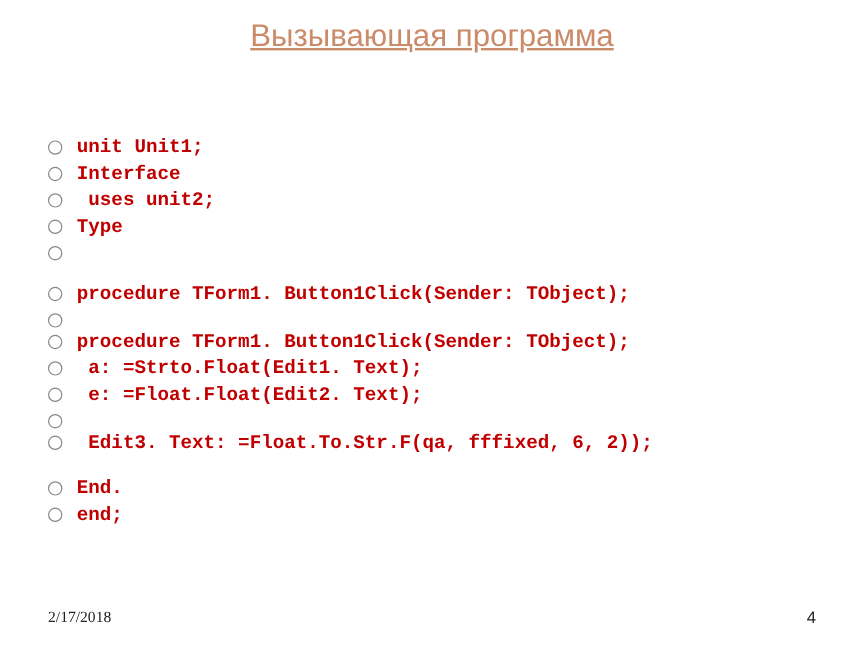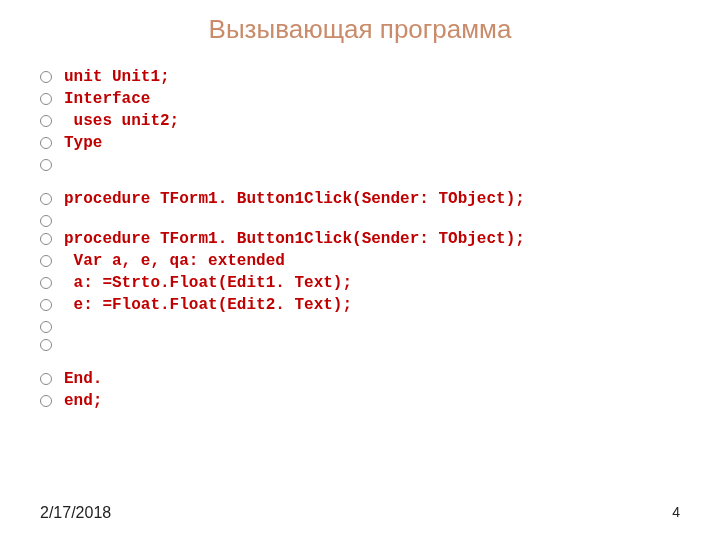--- a/index.html
+++ b/index.html
@@ -12,24 +12,26 @@
       overflow: hidden;
     }
     .title {
       text-align: center;
       font-size: 26px;
       color: #c98b6a;
       font-weight: normal;
       padding-top: 14px;
       padding-bottom: 22px;
       font-family: Arial, sans-serif;
+      text-decoration: underline;
     }
     .content {
       padding-left: 40px;
       padding-right: 20px;
+      margin-top: 46px;
     }
     .line {
       display: flex;
       align-items: flex-start;
       margin-bottom: 2px;
     }
     .line.gap {
       margin-top: 18px;
     }
     .bullet {
@@ -52,22 +54,23 @@
     .footer {
       position: absolute;
       bottom: 18px;
       left: 40px;
       right: 40px;
       display: flex;
       justify-content: space-between;
       font-family: Arial, sans-serif;
     }
     .date {
-      font-size: 16px;
+      font-size: 13px;
       color: #222;
+      font-family: Liberation Serif, serif;
     }
     .pagenum {
       font-size: 14px;
       color: #222;
     }
   </style>
 </head>
 <body>
 
 <div class="title">Вызывающая программа</div>
@@ -99,35 +102,32 @@
     </div>
   <div class="line">
       <span class="bullet"></span>
     </div>
   <div class="line">
       <span class="bullet"></span>
       <span class="code">procedure TForm1. Button1Click(Sender: TObject);</span>
     </div>
   <div class="line">
       <span class="bullet"></span>
-      <span class="code"> Var a, e, qa: extended</span>
-    </div>
-  <div class="line">
-      <span class="bullet"></span>
       <span class="code"> a: =Strto.Float(Edit1. Text);</span>
     </div>
   <div class="line">
       <span class="bullet"></span>
       <span class="code"> e: =Float.Float(Edit2. Text);</span>
     </div>
   <div class="line">
       <span class="bullet"></span>
     </div>
   <div class="line">
       <span class="bullet"></span>
+      <span class="code"> Edit3. Text: =Float.To.Str.F(qa, fffixed, 6, 2));</span>
     </div>
   <div class="line gap">
       <span class="bullet"></span>
       <span class="code">End.</span>
     </div>
 
   <div class="line">
       <span class="bullet"></span>
       <span class="code">end;</span>
     </div>

